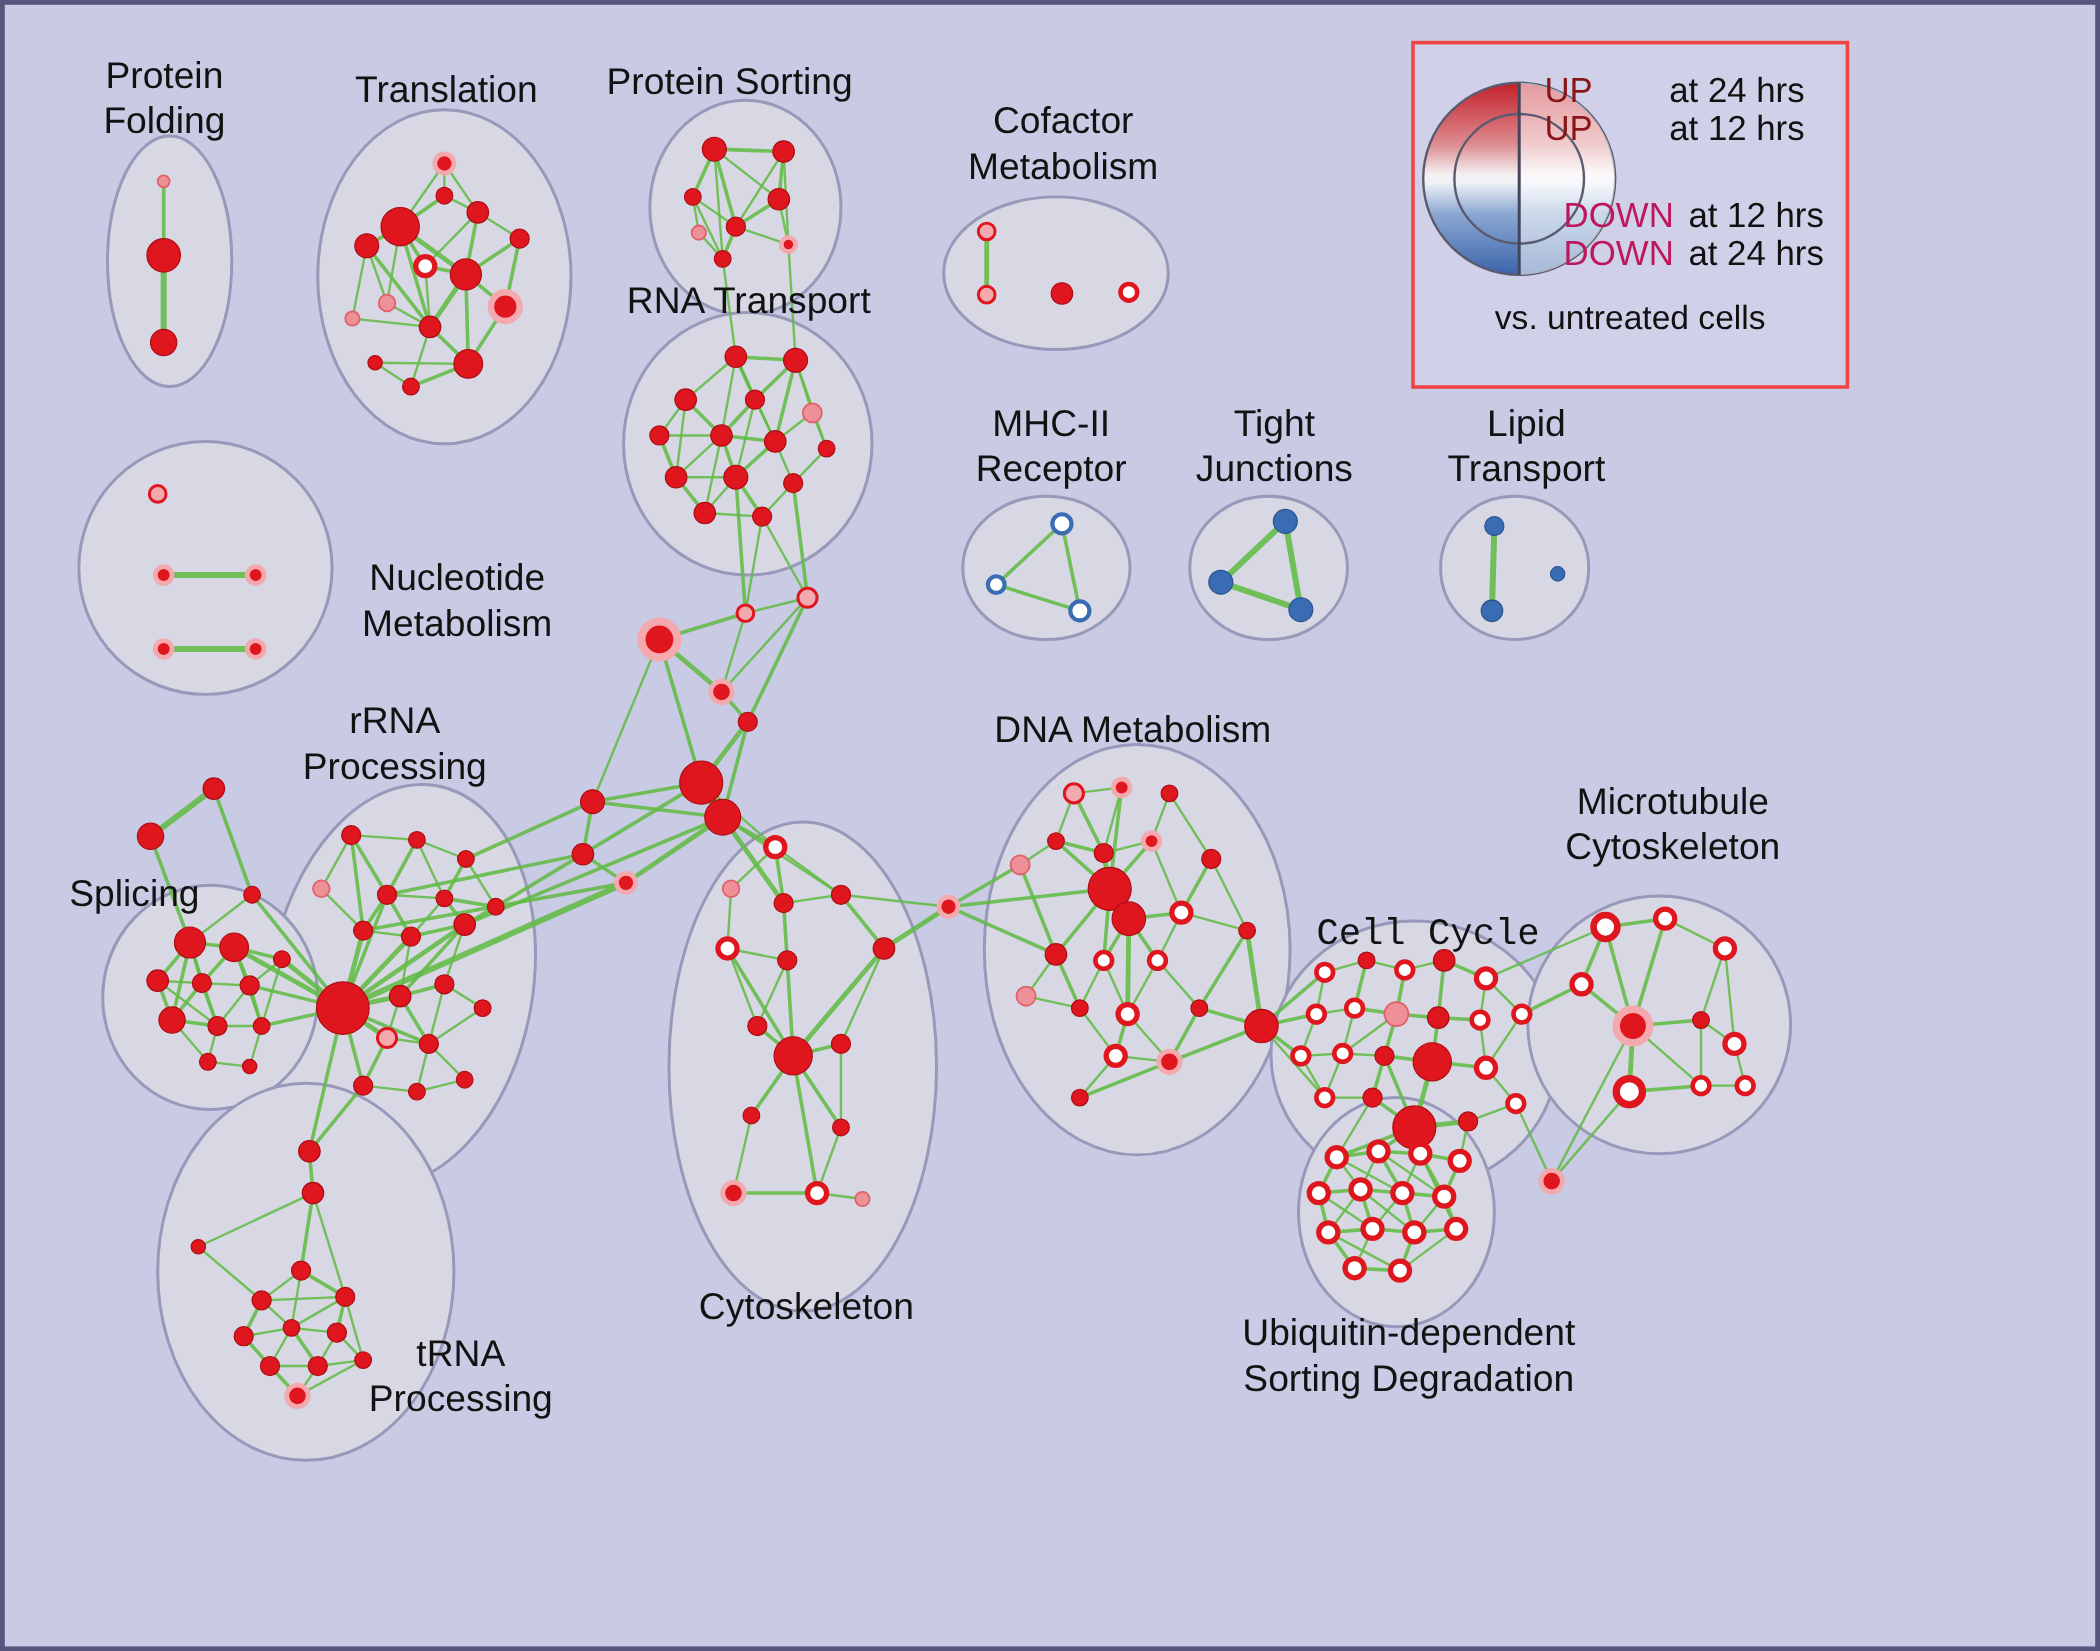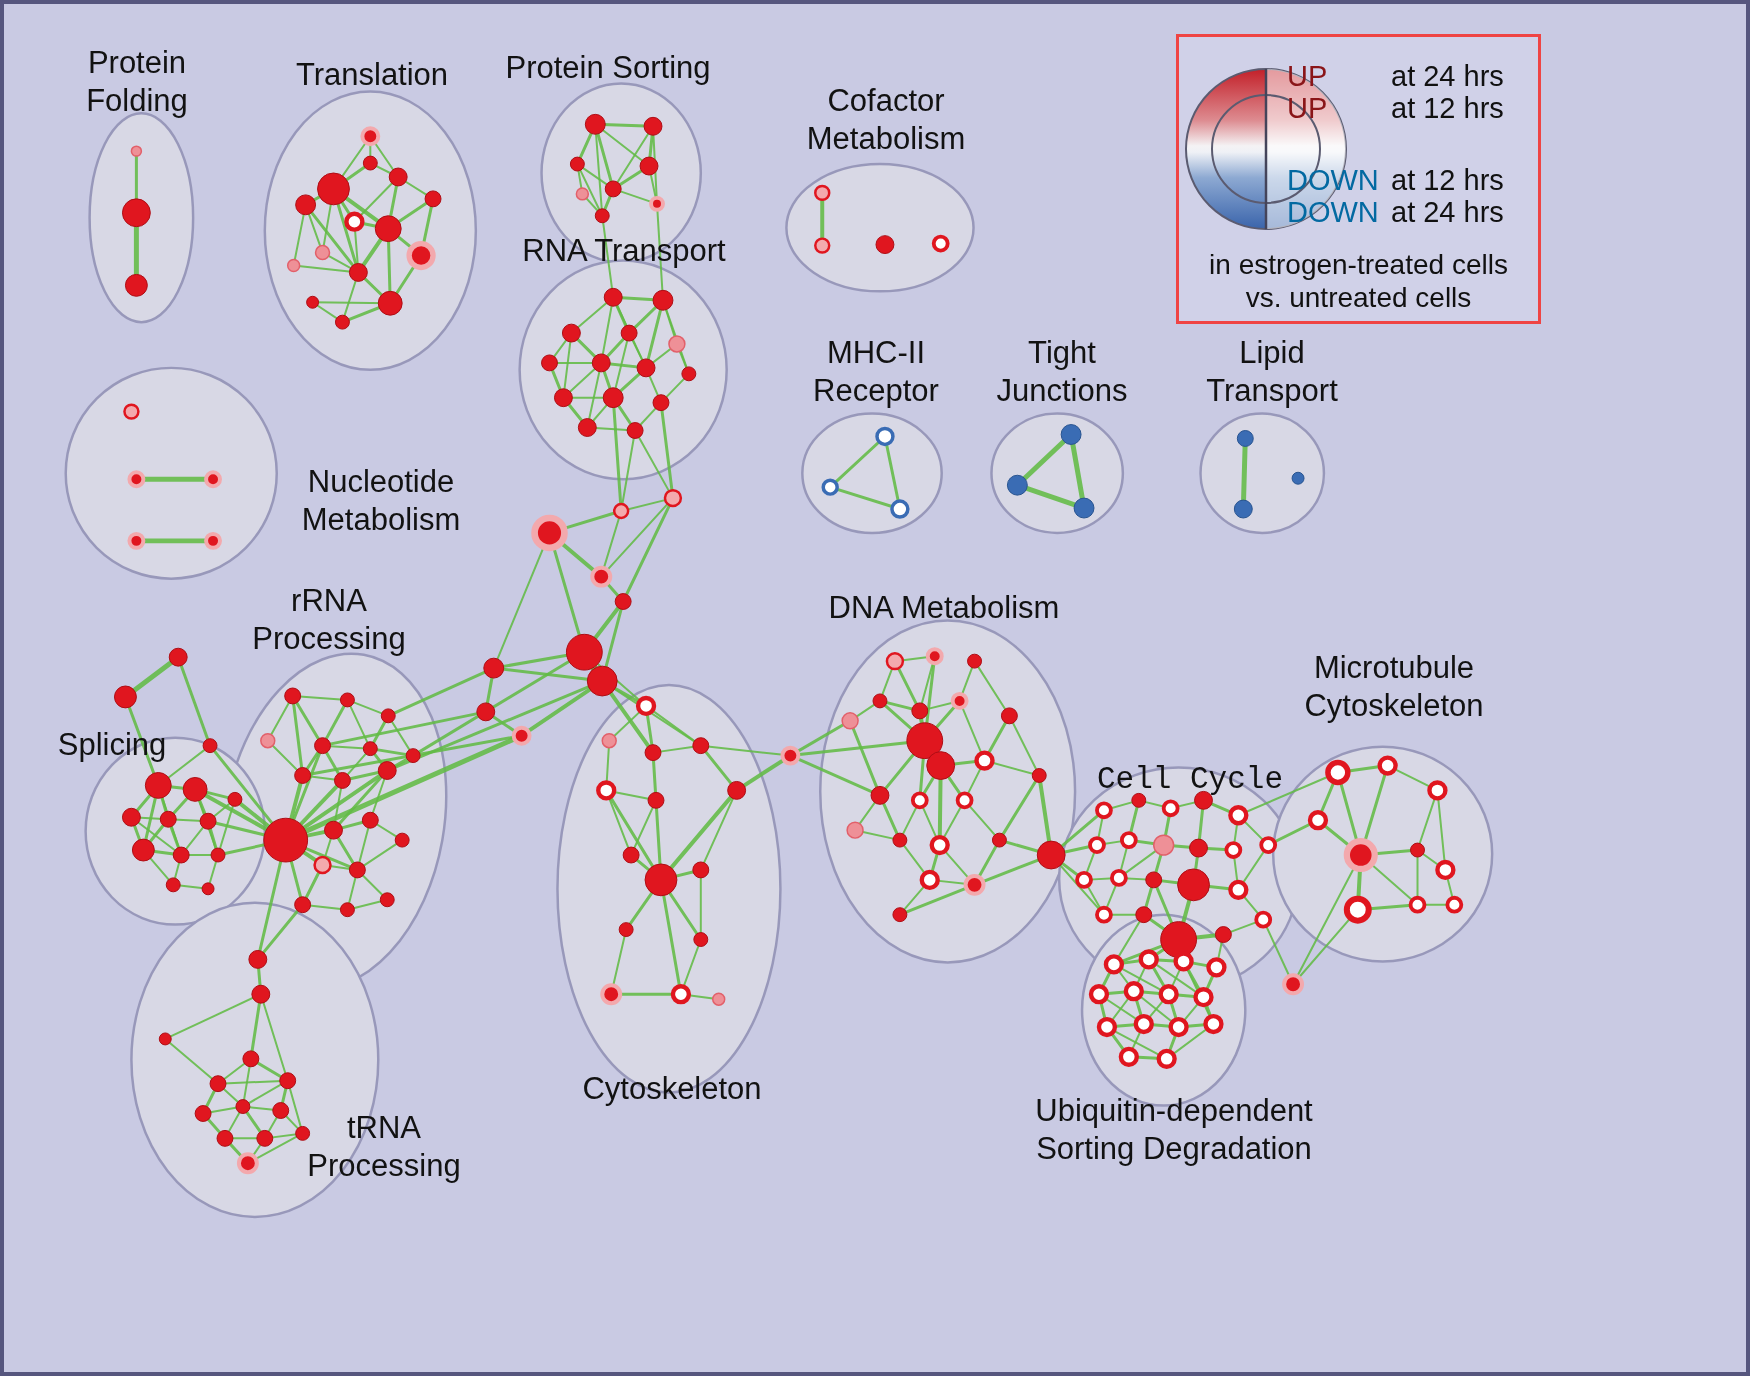--- a/index.html
+++ b/index.html
@@ -15,21 +15,21 @@
     text-align:center; font-size:31px; color:#121212; line-height:38px; white-space:nowrap;
   }
   #legend {
     position:absolute; left:1172px; top:30px; width:365px; height:290px;
     border:3px solid #ef4444; background:#d0d1e8;
   }
   .legend-circle-svg { position:absolute; left:0; top:0; }
   .legend-row { position:absolute; left:108px; display:flex; height:30px; align-items:center; }
   .legend-row .dir { display:inline-block; width:104px; font-size:29px; font-weight:400; }
   .legend-row .dir.up { color:#8a1518; }
-  .legend-row .dir.down { color:#0369a1; }
+  .legend-row .dir.down { color:#be185d;margin-left:16px; }
   .legend-row .time { font-size:29px; color:#111; }
   .legend-caption {
     position:absolute; left:0; top:211px; width:100%;
     text-align:center; font-size:28px; color:#111; line-height:33px;
   }
 </style>
 </head>
 <body>
 
 <div id="figure">
@@ -746,18 +746,17 @@
     <div class="legend-row" style="top:128px">
       <span class="dir down">DOWN</span>
       <span class="time">at 12 hrs</span>
     </div>
     <div class="legend-row" style="top:160px">
       <span class="dir down">DOWN</span>
       <span class="time">at 24 hrs</span>
     </div>
 
     <div class="legend-caption">
-      <div>in estrogen-treated cells</div>
       <div>vs. untreated cells</div>
     </div>
   </div>
 
 </div>
 
 </body></html>

